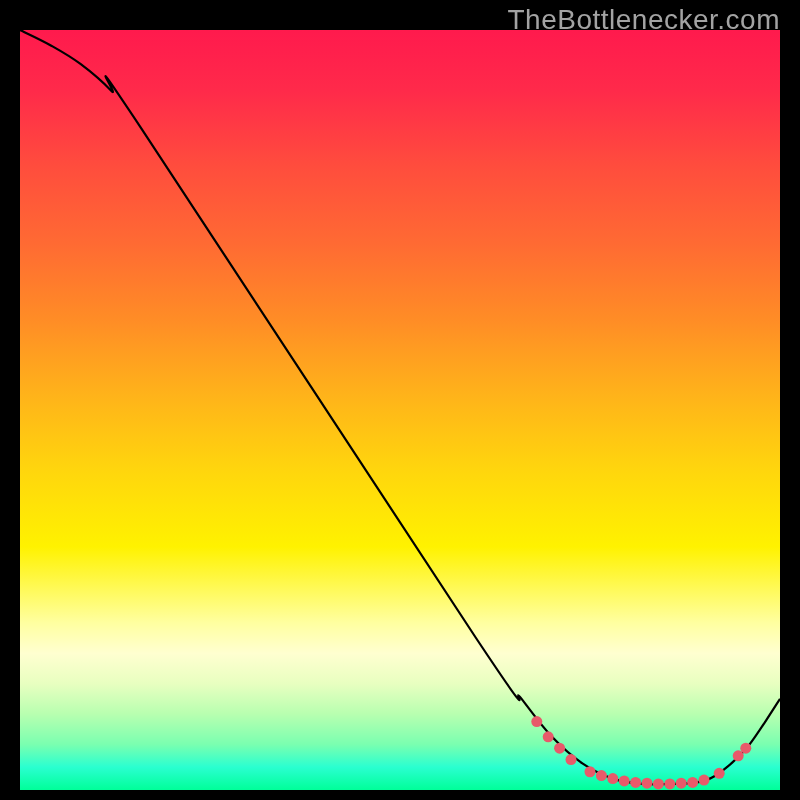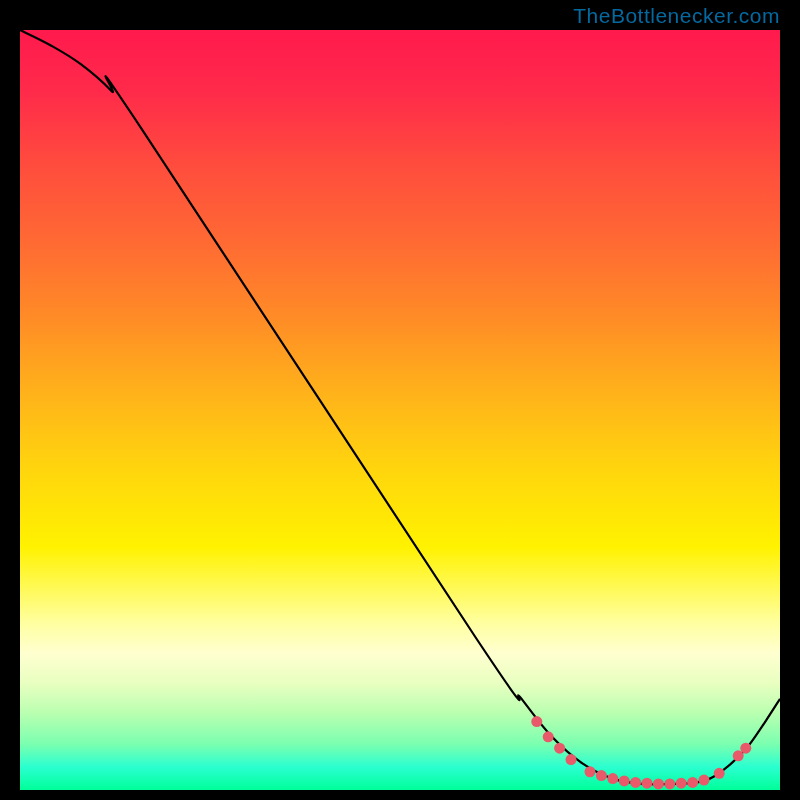--- a/index.html
+++ b/index.html
@@ -8,22 +8,22 @@
     height: 800px;
     background: #000;
     position: relative;
     font-family: Arial, sans-serif;
     overflow: hidden;
   }
   .attribution {
     position: absolute;
     top: 4px;
     right: 20px;
-    color: #0369a1;
-    font-size: 21px;
+    color: #a3a3a3;
+    font-size: 28px;
     font-weight: normal;
     letter-spacing: 0.5px;
     z-index: 10;
   }
   .plot-area {
     position: absolute;
     top: 30px;
     left: 20px;
     width: 760px;
     height: 760px;

